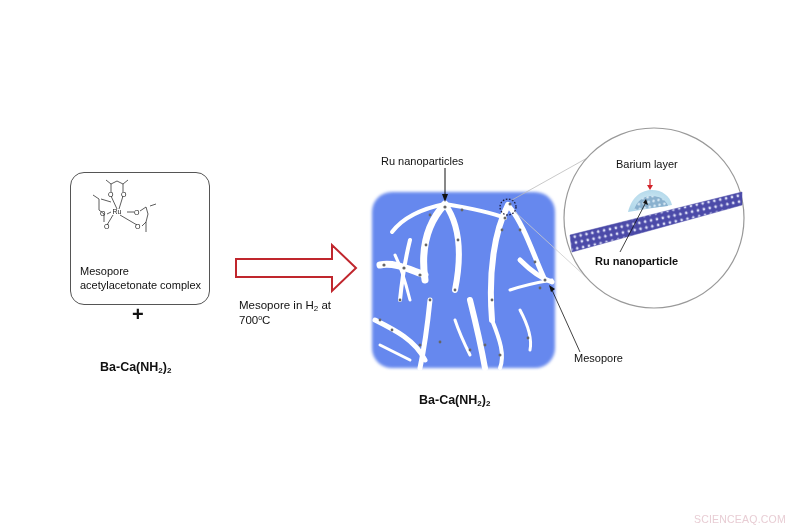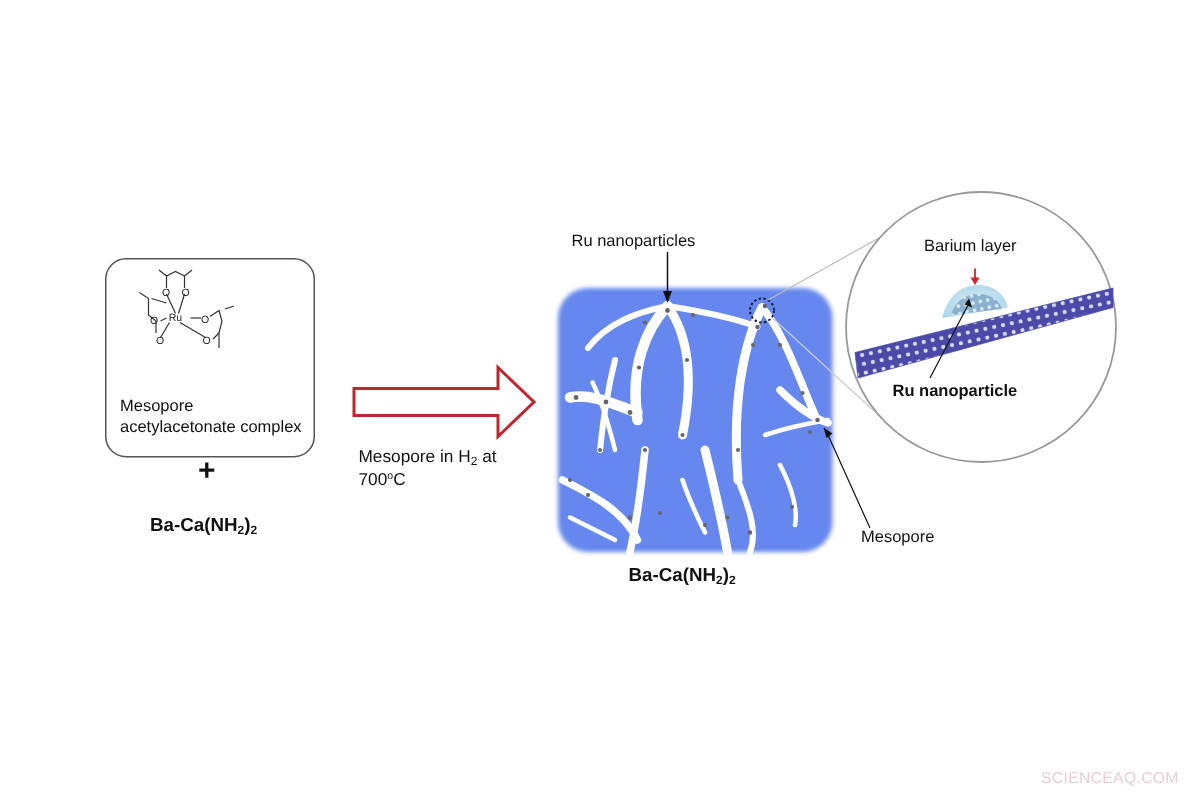--- a/index.html
+++ b/index.html
@@ -1,20 +1,20 @@
 <!DOCTYPE html>
 <html><head>
 <meta charset="utf-8">
 <style>
   html, body { margin: 0; padding: 0; }
   body { width: 800px; height: 530px; background: #ffffff; position: relative; overflow: hidden;
          font-family: "Liberation Sans", sans-serif; color: #111; }
   .abs { position: absolute; }
   .txt { font-size: 11px; line-height: 13px; white-space: nowrap; }
-  .bold { font-weight: bold; font-size: 12.5px; }
+  .bold { font-weight: bold; font-size: 12.5px; margin-top: 17px; }
   sub { font-size: 8px; vertical-align: -2px; line-height: 0; }
   sup { font-size: 7px; vertical-align: 4px; line-height: 0; }
   .complex-box { left: 70px; top: 172px; width: 140px; height: 133px; border: 1.3px solid #555;
                  border-radius: 14px; box-sizing: border-box; }
   .wm { color: #e8cdd4; font-size: 10.5px; letter-spacing: 0.2px; }
   svg { position: absolute; left: 0; top: 0; }
 </style>
 </head>
 <body>
 

